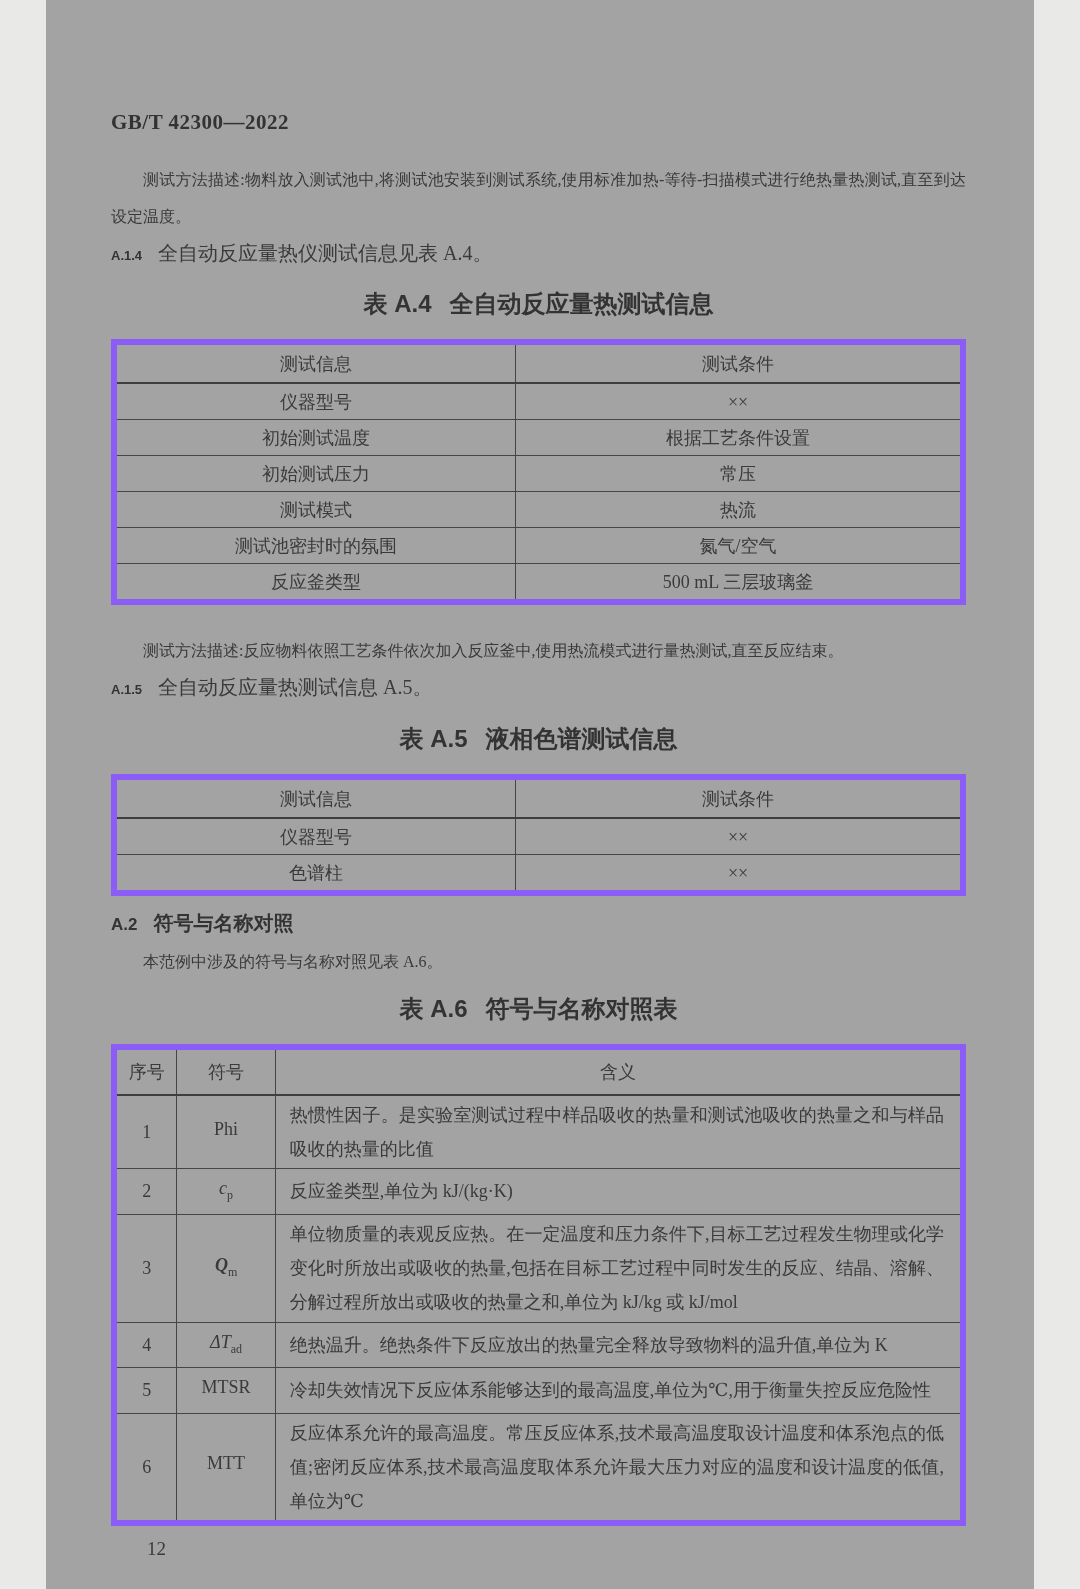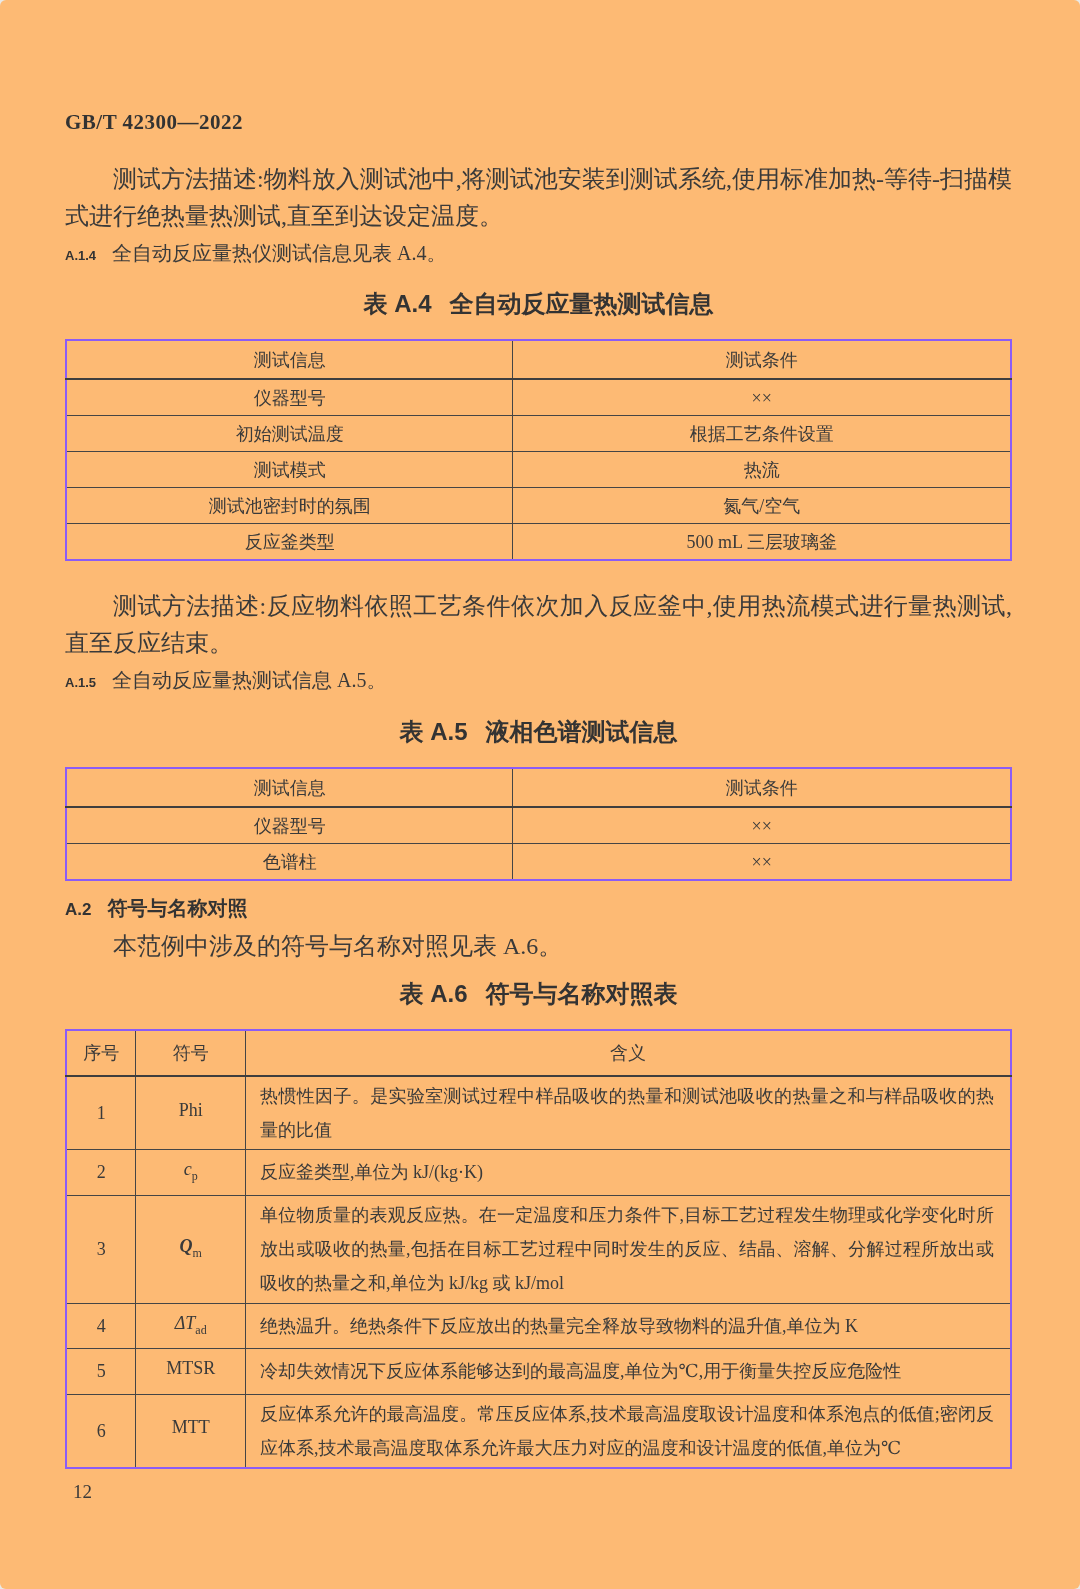--- a/index.html
+++ b/index.html
@@ -1,37 +1,36 @@
 <!DOCTYPE html>
 <html><head>
 <meta charset="utf-8">
 <style>
   html,body{margin:0;padding:0;}
   body{background:#e9e9e7;}
   .page{
     position:relative;
-    width:1080px;height:1589px;
+    width:988px;height:1589px;
     margin:0 auto;
-    background:#fdba74;
+    background:#a3a3a3;
     box-sizing:border-box;
     padding:110px 68px 0 65px;
     font-family:"Liberation Serif","DejaVu Serif",serif;
     color:#3a3a3a;
     overflow:hidden;
-    border-radius:6px;
   }
   .std-num{
     font-weight:bold;
     font-size:21px;
     letter-spacing:0.5px;
     margin:0 0 26px 0;
     color:#333;
   }
   .para{
-    font-size:24px;
+    font-size:16px;
     line-height:37px;
     text-indent:2em;
     margin:0;
     text-align:justify;
   }
   .clause{
     font-size:20px;
     line-height:37px;
     margin:0;
   }
@@ -57,21 +56,21 @@
     font-size:24px;
     text-align:center;
     color:#333;
     margin:0;
   }
   .tbl-caption .cap-label{margin-right:18px;}
   table.gbt{
     width:100%;
     border-collapse:collapse;
     table-layout:fixed;
-    border:2px solid #8b5cf6;
+    border:6px solid #8b5cf6;
     font-size:18px;
     color:#3a3a3a;
     padding-left:47px;
   }
   table.gbt th, table.gbt td{
     border:1px solid #454545;
     text-align:center;
     font-weight:normal;
     padding:0;
     line-height:24px;
@@ -92,21 +91,21 @@
   table.ta6 tbody tr:nth-child(2){height:37px;}
   table.ta6 tbody tr:nth-child(3){height:108px;}
   table.ta6 tbody tr:nth-child(4){height:33px;}
   table.ta6 tbody tr:nth-child(5){height:33px;}
   table.ta6 tbody tr:nth-child(6){height:68px;}
   .sym-i{font-style:italic;}
   .sym-b{font-weight:bold;}
   sub.sym-sub{font-size:12px;font-style:normal;}
   .page-num{
     font-size:19px;
-    margin:12px 0 0 8px;
+    margin:12px 0 0 36px;
     color:#3a3a3a;
   }
   
   .mt-p1{margin-top:0;}
   .mt-cap4{margin-top:14px;}
   .mt-tbl4{margin-top:19px;}
   .mt-p2{margin-top:27px;}
   .mt-cap5{margin-top:15px;}
   .mt-tbl5{margin-top:19px;}
   .mt-p3{margin-top:31px;}
@@ -146,20 +145,24 @@
     <tbody>
       <tr>
         <td>仪器型号</td>
         <td>××</td>
       </tr>
       <tr>
         <td>初始测试温度</td>
         <td>根据工艺条件设置</td>
       </tr>
       <tr>
+        <td>初始测试压力</td>
+        <td>常压</td>
+      </tr>
+      <tr>
         <td>测试模式</td>
         <td>热流</td>
       </tr>
       <tr>
         <td>测试池密封时的氛围</td>
         <td>氮气/空气</td>
       </tr>
       <tr>
         <td>反应釜类型</td>
         <td>500 mL 三层玻璃釜</td>

